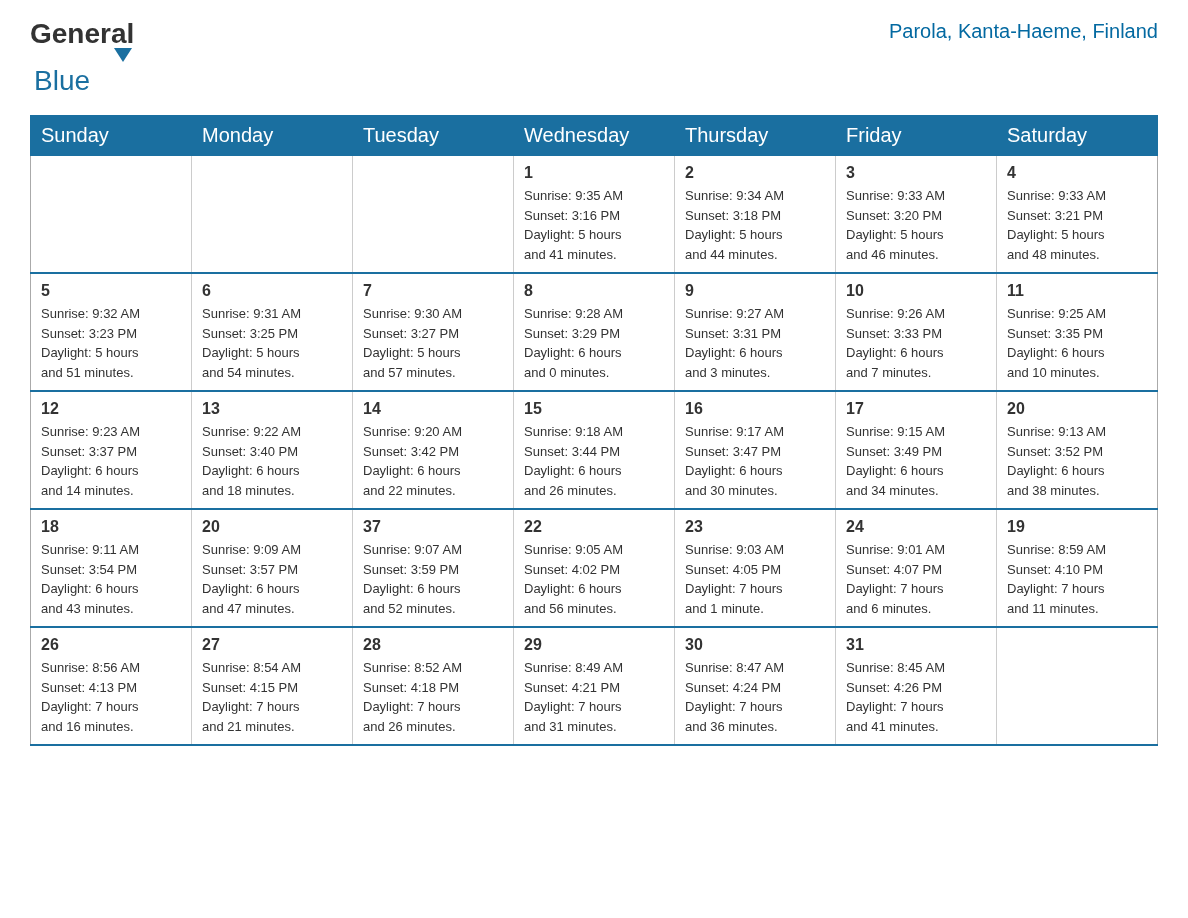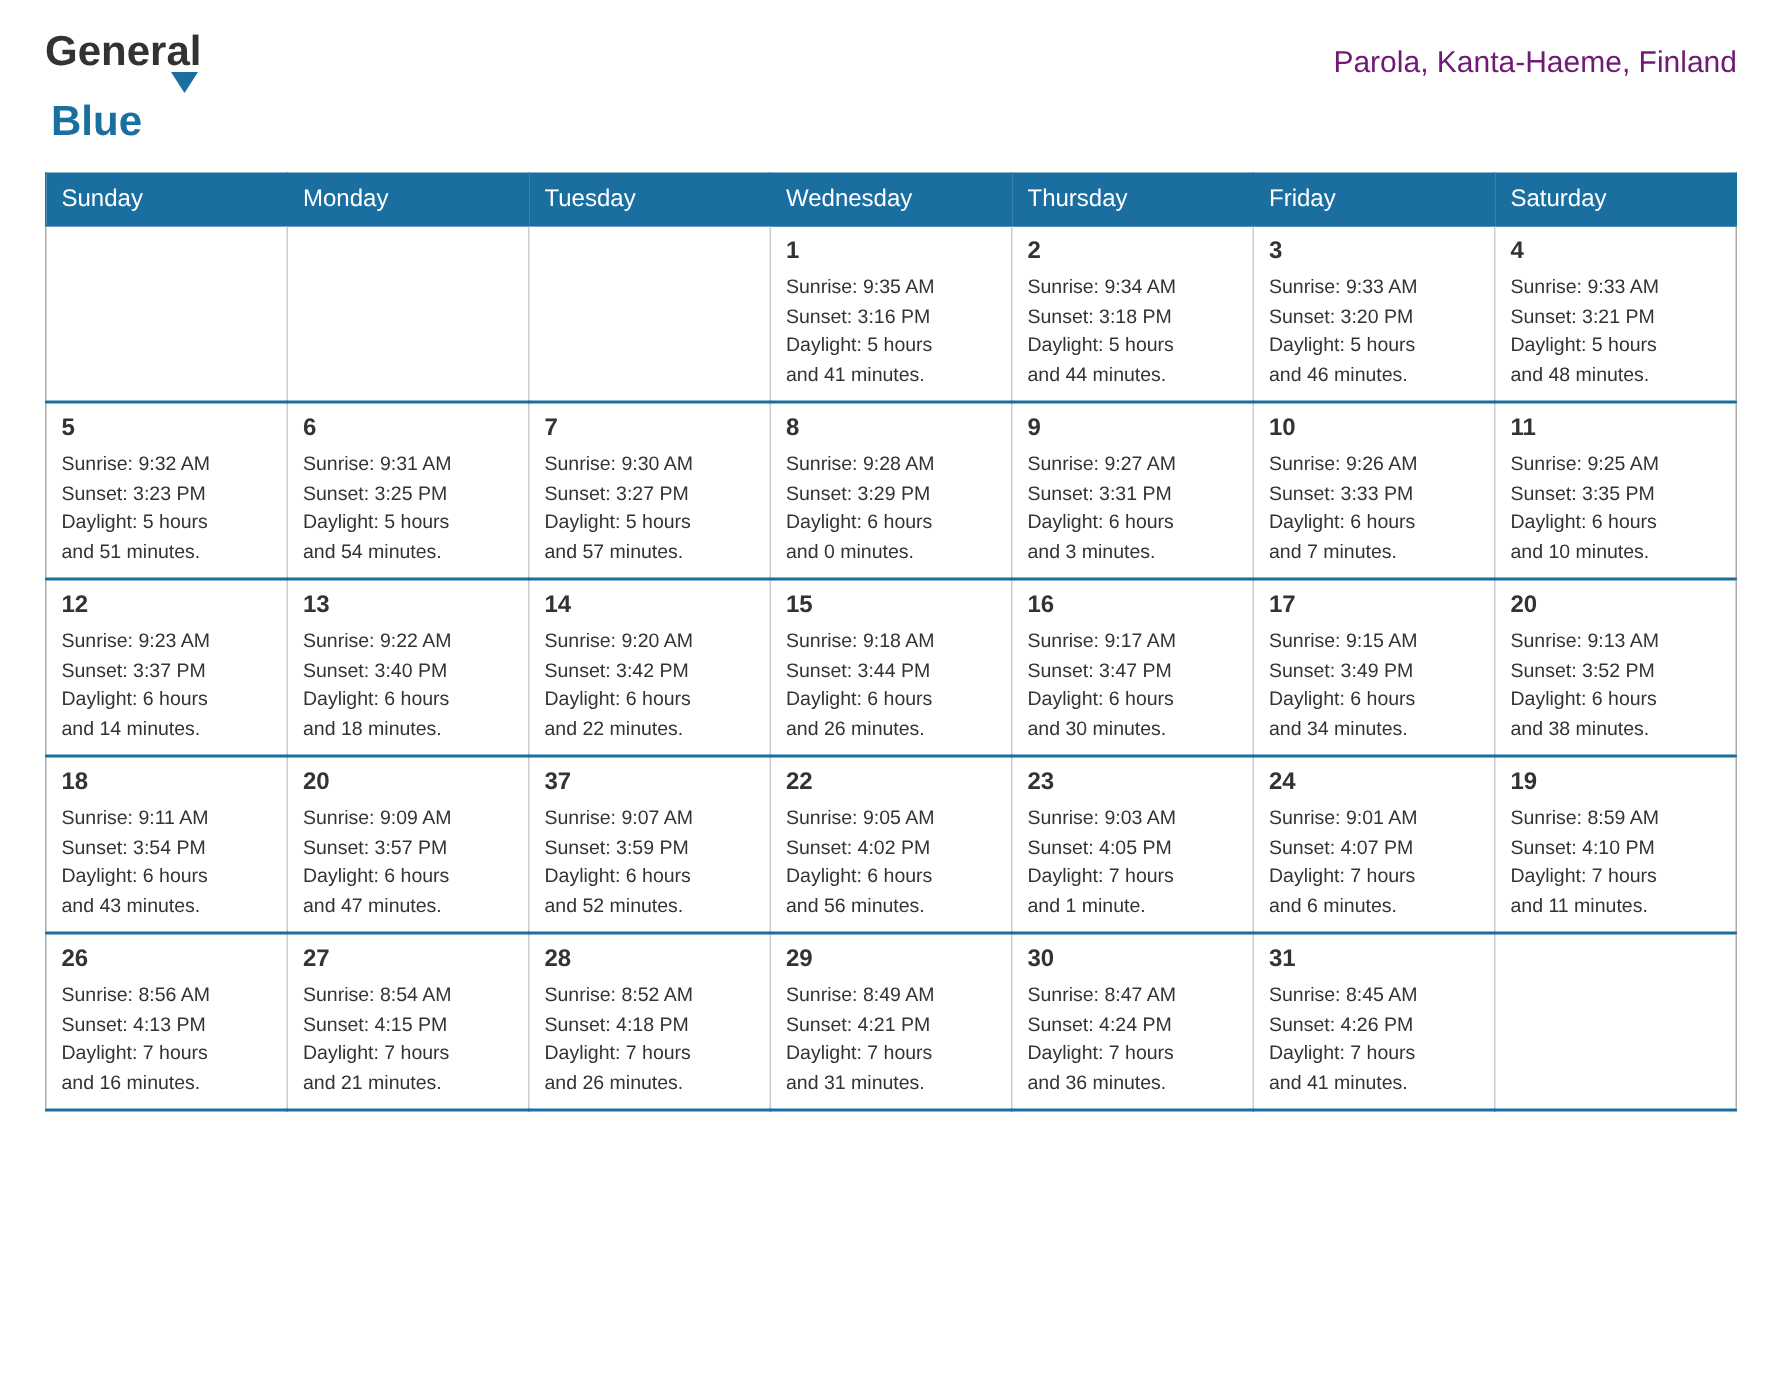--- a/index.html
+++ b/index.html
@@ -37,47 +37,47 @@
       width: 0;
       height: 0;
       border-left: 9px solid transparent;
       border-right: 9px solid transparent;
       border-top: 14px solid #1a6fa0;
       margin: 0 2px 3px 2px;
     }
     .logo-blue {
       color: #1a6fa0;
       font-size: 28px;
-      font-weight: bold;
+      font-weight: normal;
     }
     .title-section {
       text-align: right;
     }
     .month-title {
       font-size: 52px;
       font-weight: normal;
       color: #222;
       line-height: 1.1;
     }
     .location {
       font-size: 20px;
-      color: #701a75;
-      margin-top: 11px;
+      color: #0369a1;
+      margin-top: 0;
     }
     .calendar {
       width: 100%;
       border-collapse: collapse;
       border: 1px solid #aaa;
     }
     .calendar thead tr {
       background-color: #1a6fa0;
     }
     .calendar thead th {
       color: #fff;
-      font-size: 16px;
+      font-size: 20px;
       font-weight: normal;
       padding: 8px 10px;
       text-align: left;
       border: 1px solid #1a6fa0;
     }
     .calendar tbody tr {
       border-bottom: 2px solid #1a6fa0;
     }
     .calendar tbody td {
       vertical-align: top;

